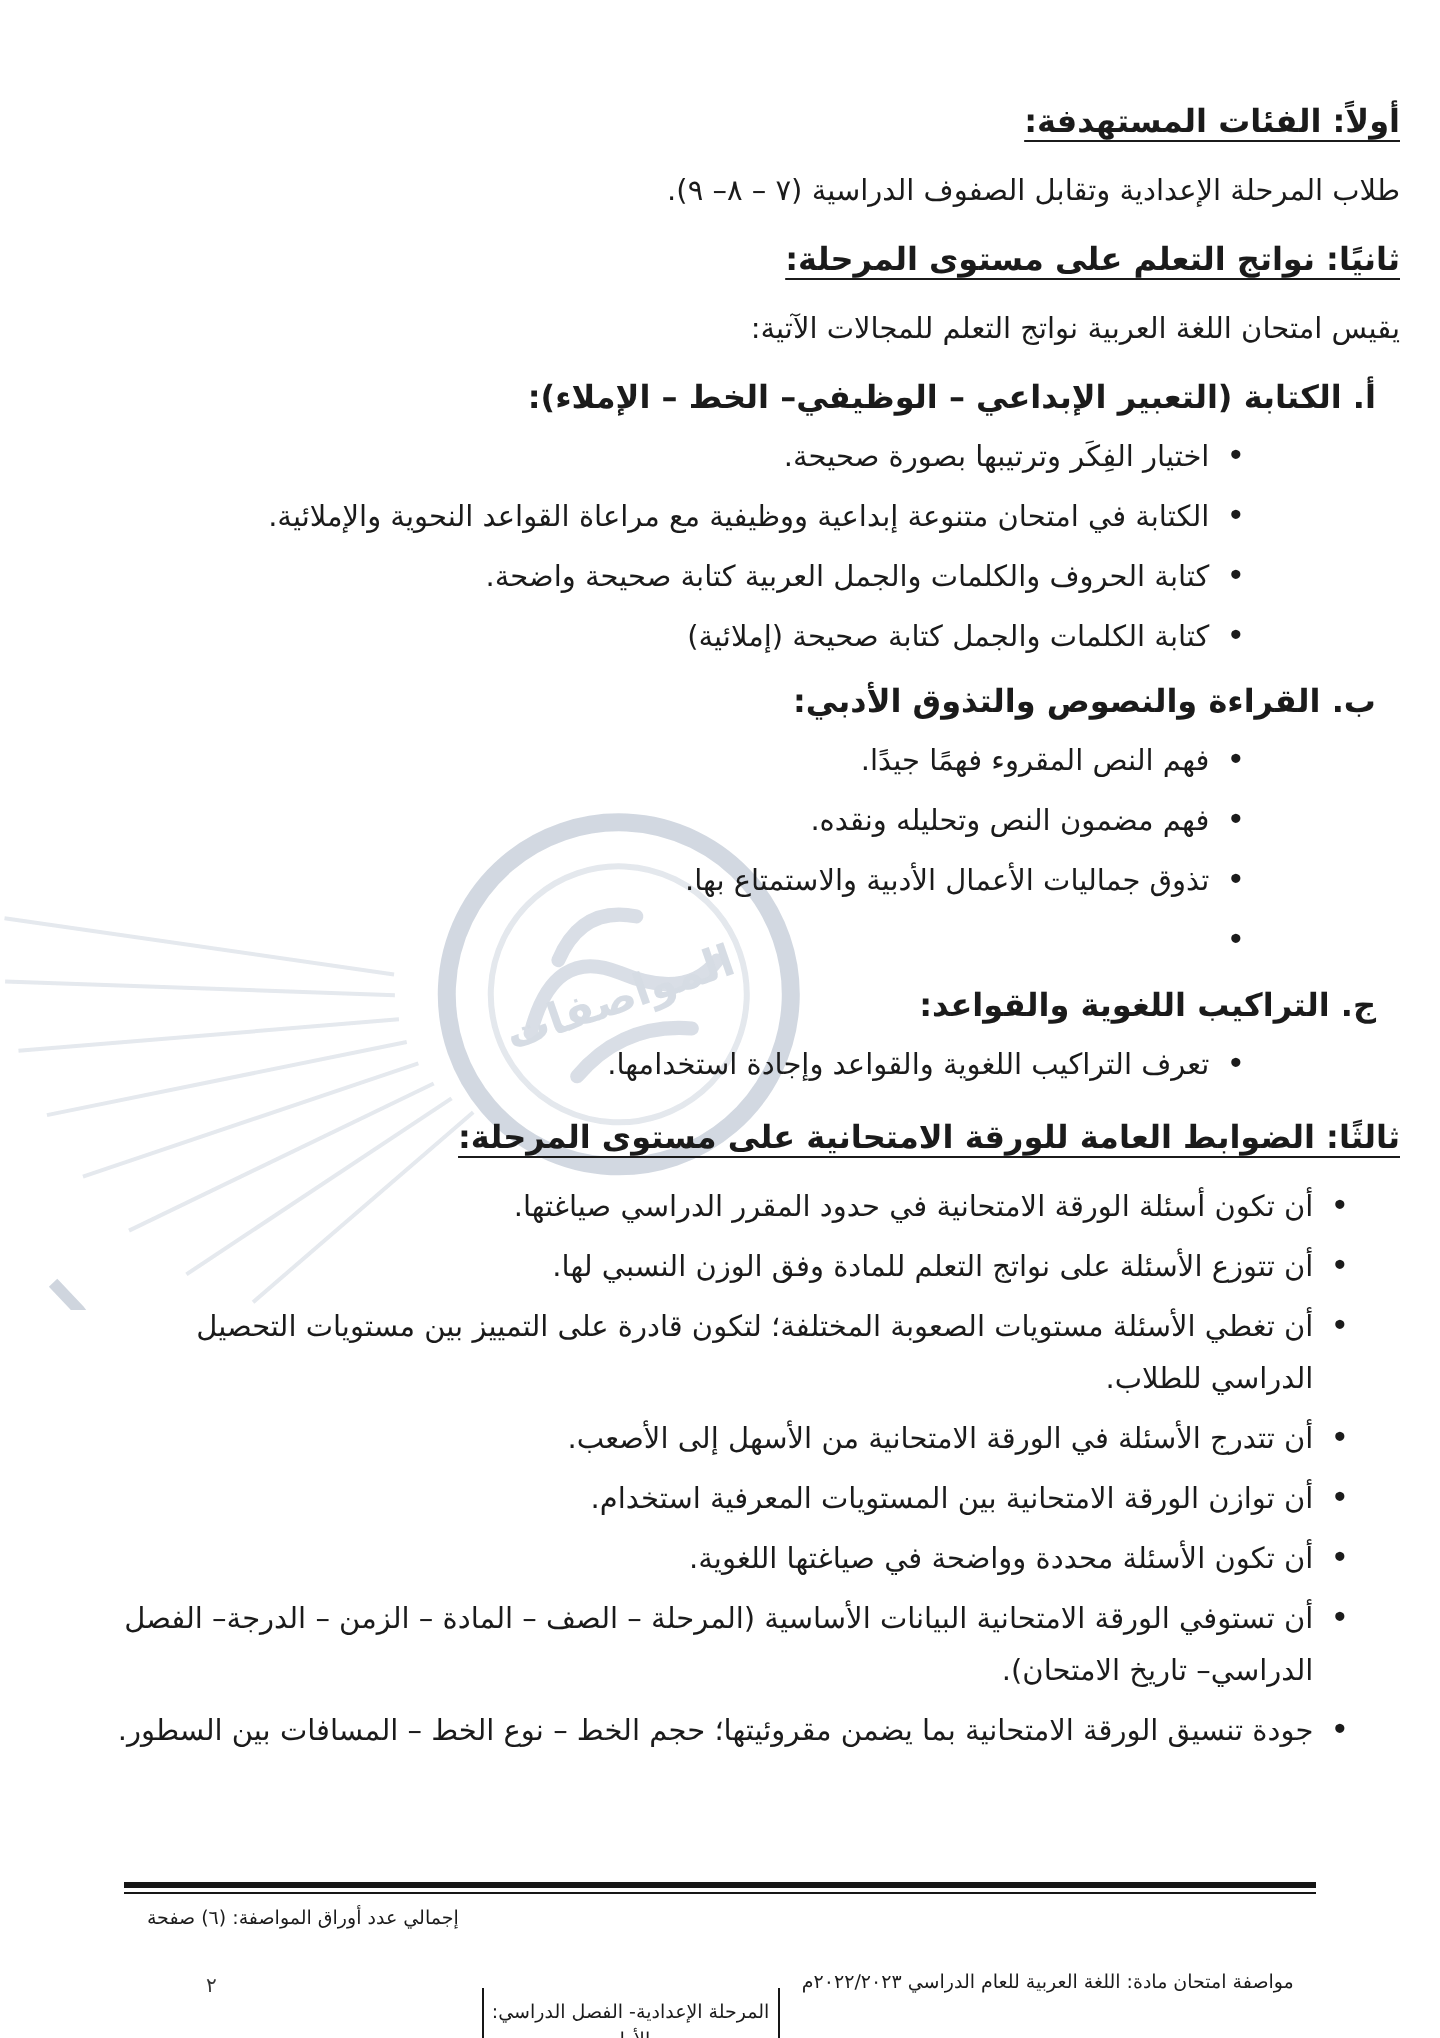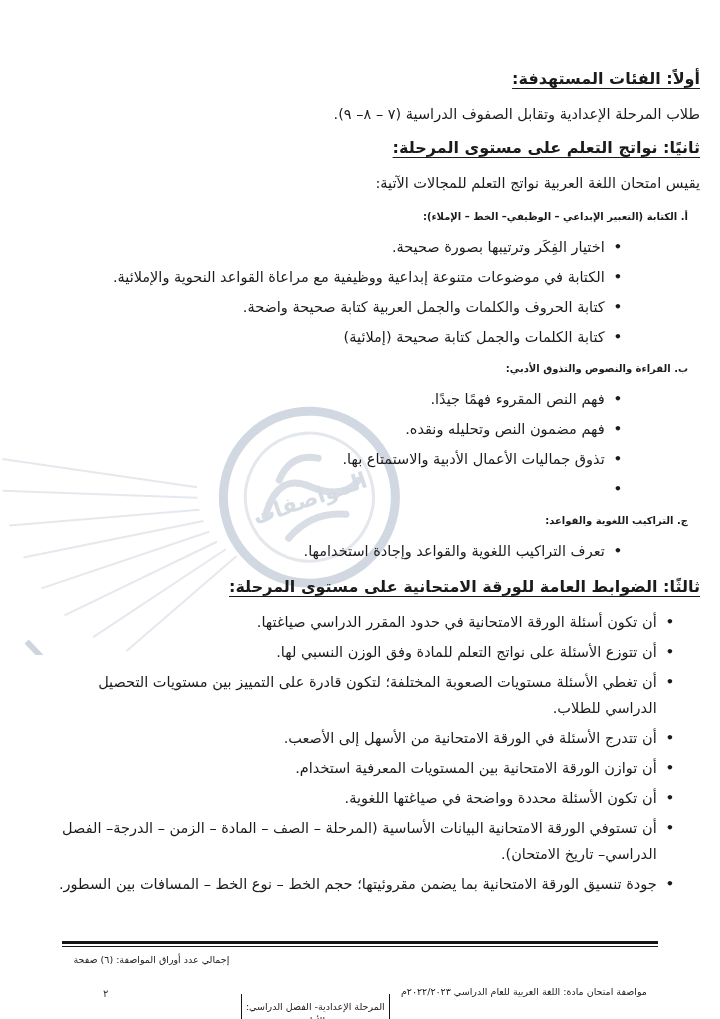--- a/index.html
+++ b/index.html
@@ -7,29 +7,29 @@
   .page{
     position:relative;
     width:720px;height:1019px;
     margin:0 auto;
     background:#ffffff;
     direction:rtl;
     font-family:"DejaVu Sans",sans-serif;
     color:#1b1b1b;
     overflow:hidden;
   }
-  .content{position:absolute;top:66px;right:20px;left:52px;z-index:2;}
+  .content{position:absolute;top:48px;right:20px;left:52px;z-index:2;}
   .main-heading{
     font-size:16px;font-weight:bold;
     text-decoration:underline;text-underline-offset:4px;
     margin:0 0 9px 0;line-height:26px;
   }
   .para{font-size:14.5px;line-height:26px;margin:0 0 8px 0;}
   .domain-heading{
-    font-size:10px;font-weight:bold;line-height:26px;
+    font-size:16px;font-weight:bold;line-height:26px;
     margin:2px 12px 2px 0;
   }
   ul.bullets{list-style:none;margin:0 0 6px 0;padding:0;}
   ul.domain-bullets{padding-right:78px;}
   ul.controls-bullets{padding-right:26px;}
   ul.bullets li{
     display:flex;gap:9px;align-items:flex-start;
     font-size:14.5px;line-height:26px;margin:4px 0;
   }
   ul.bullets .dot{font-weight:bold;font-size:13px;line-height:26px;}
@@ -98,21 +98,21 @@
     <div class="para">يقيس امتحان اللغة العربية نواتج التعلم للمجالات الآتية:</div>
 
     <div class="domain-heading">أ.  الكتابة (التعبير الإبداعي – الوظيفي– الخط – الإملاء):</div>
     <ul class="bullets domain-bullets">
       <li>
           <span class="dot">•</span>
           <span>اختيار الفِكَر وترتيبها بصورة صحيحة.</span>
         </li>
       <li>
           <span class="dot">•</span>
-          <span>الكتابة في موضوعات متنوعة إبداعية ووظيفية مع مراعاة القواعد النحوية والإملائية.</span>
+          <span>الكتابة في امتحان متنوعة إبداعية ووظيفية مع مراعاة القواعد النحوية والإملائية.</span>
         </li>
       <li>
           <span class="dot">•</span>
           <span>كتابة الحروف والكلمات والجمل العربية كتابة صحيحة واضحة.</span>
         </li>
       <li>
           <span class="dot">•</span>
           <span>كتابة الكلمات والجمل كتابة صحيحة (إملائية)</span>
         </li>
     </ul>

